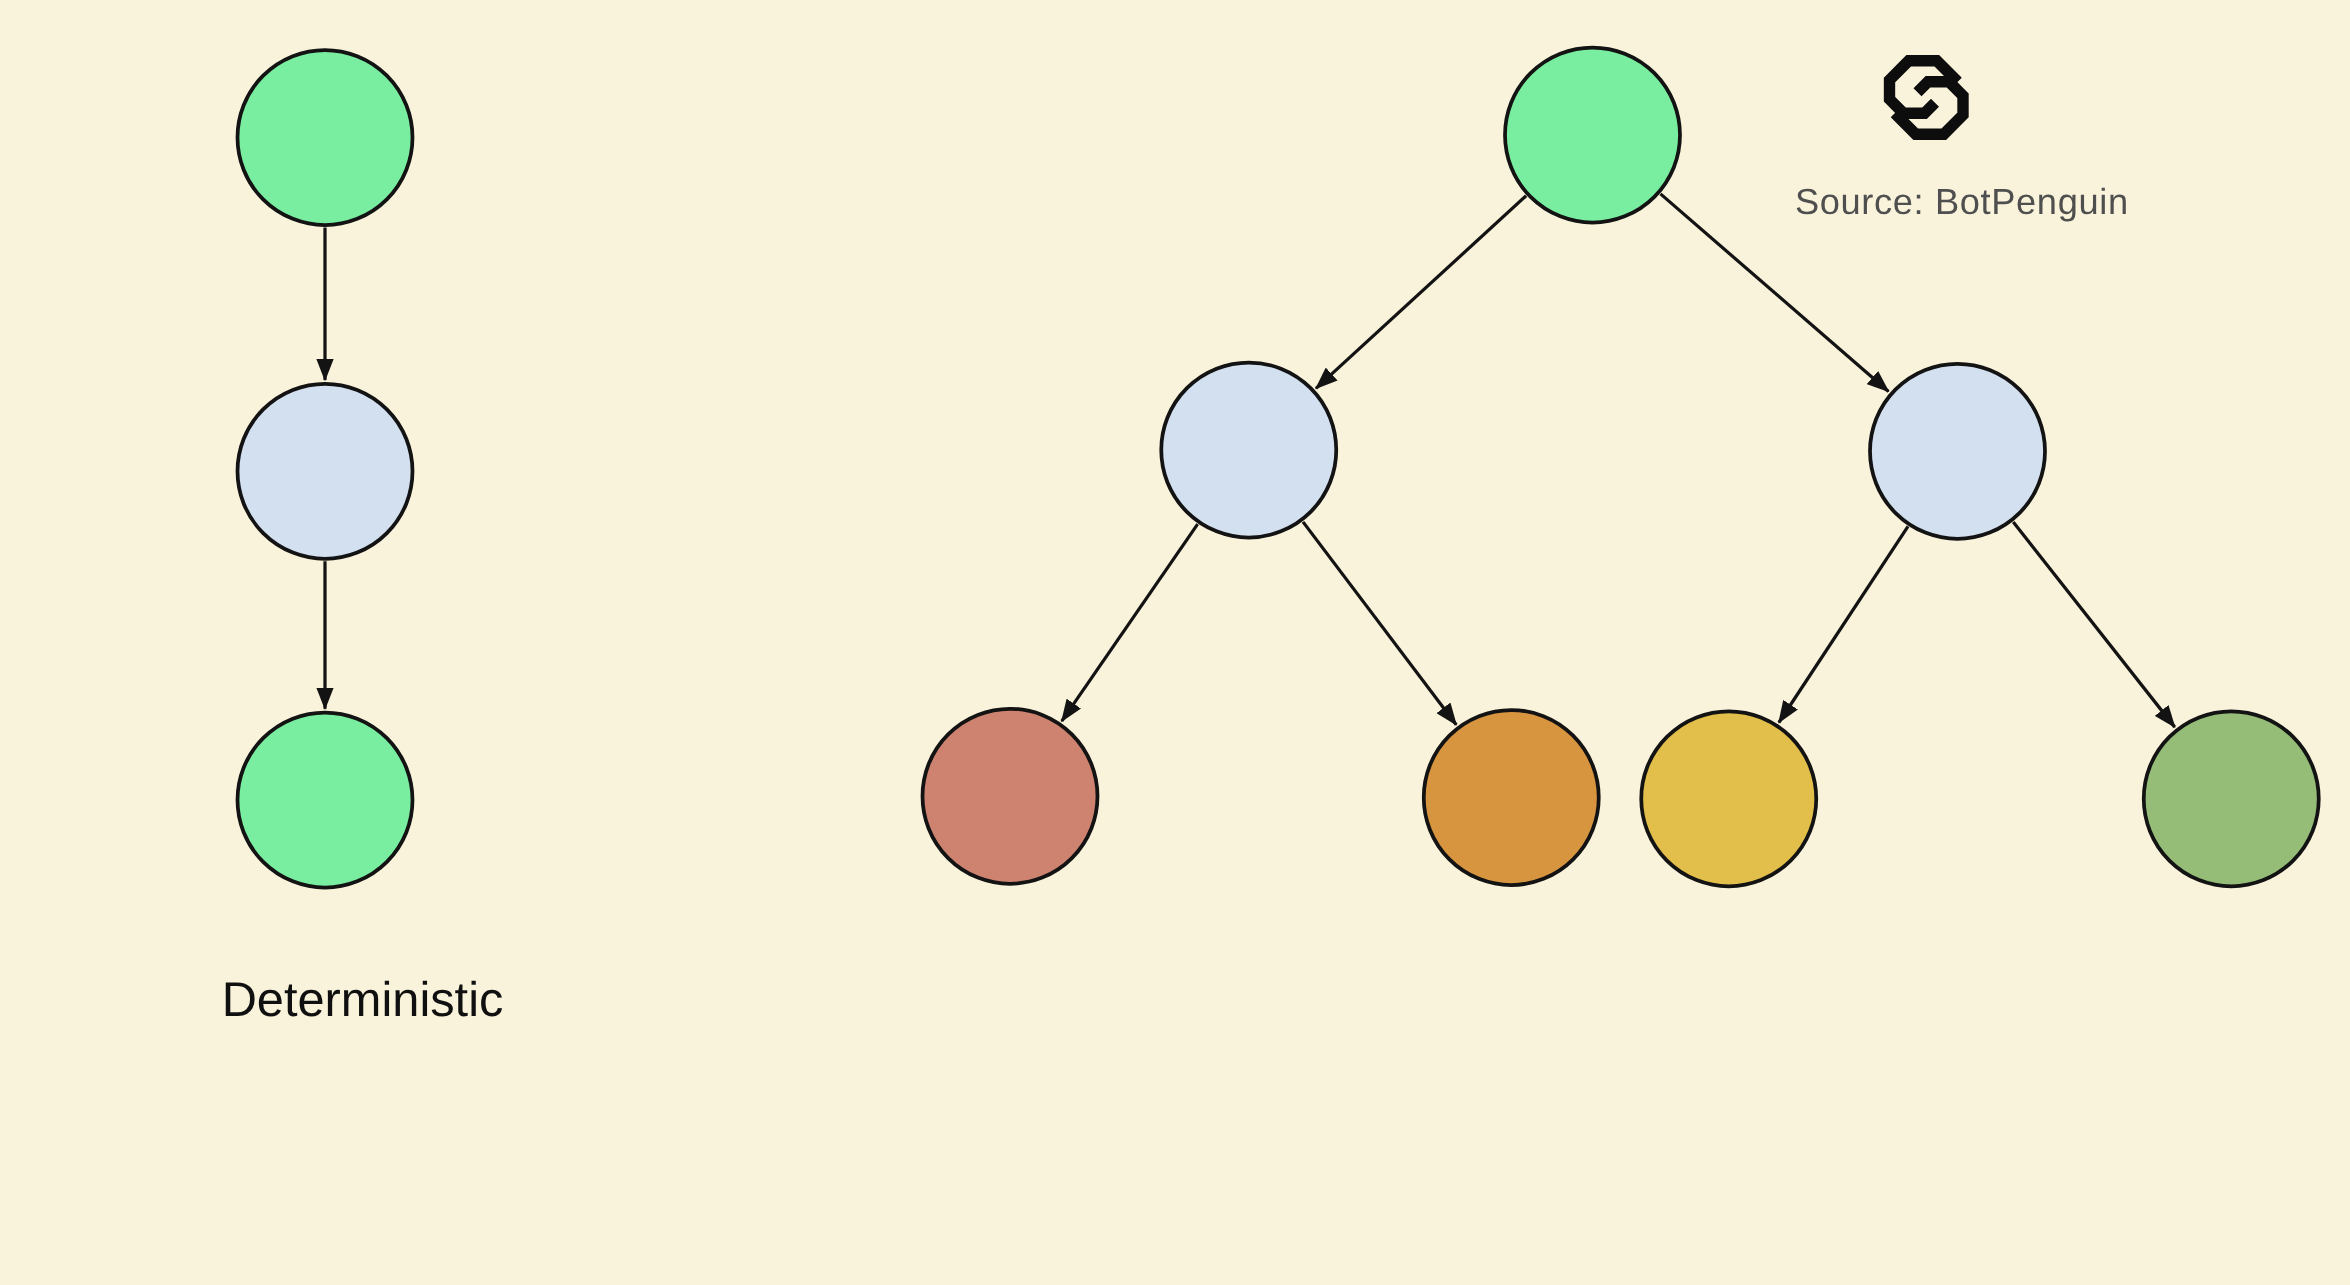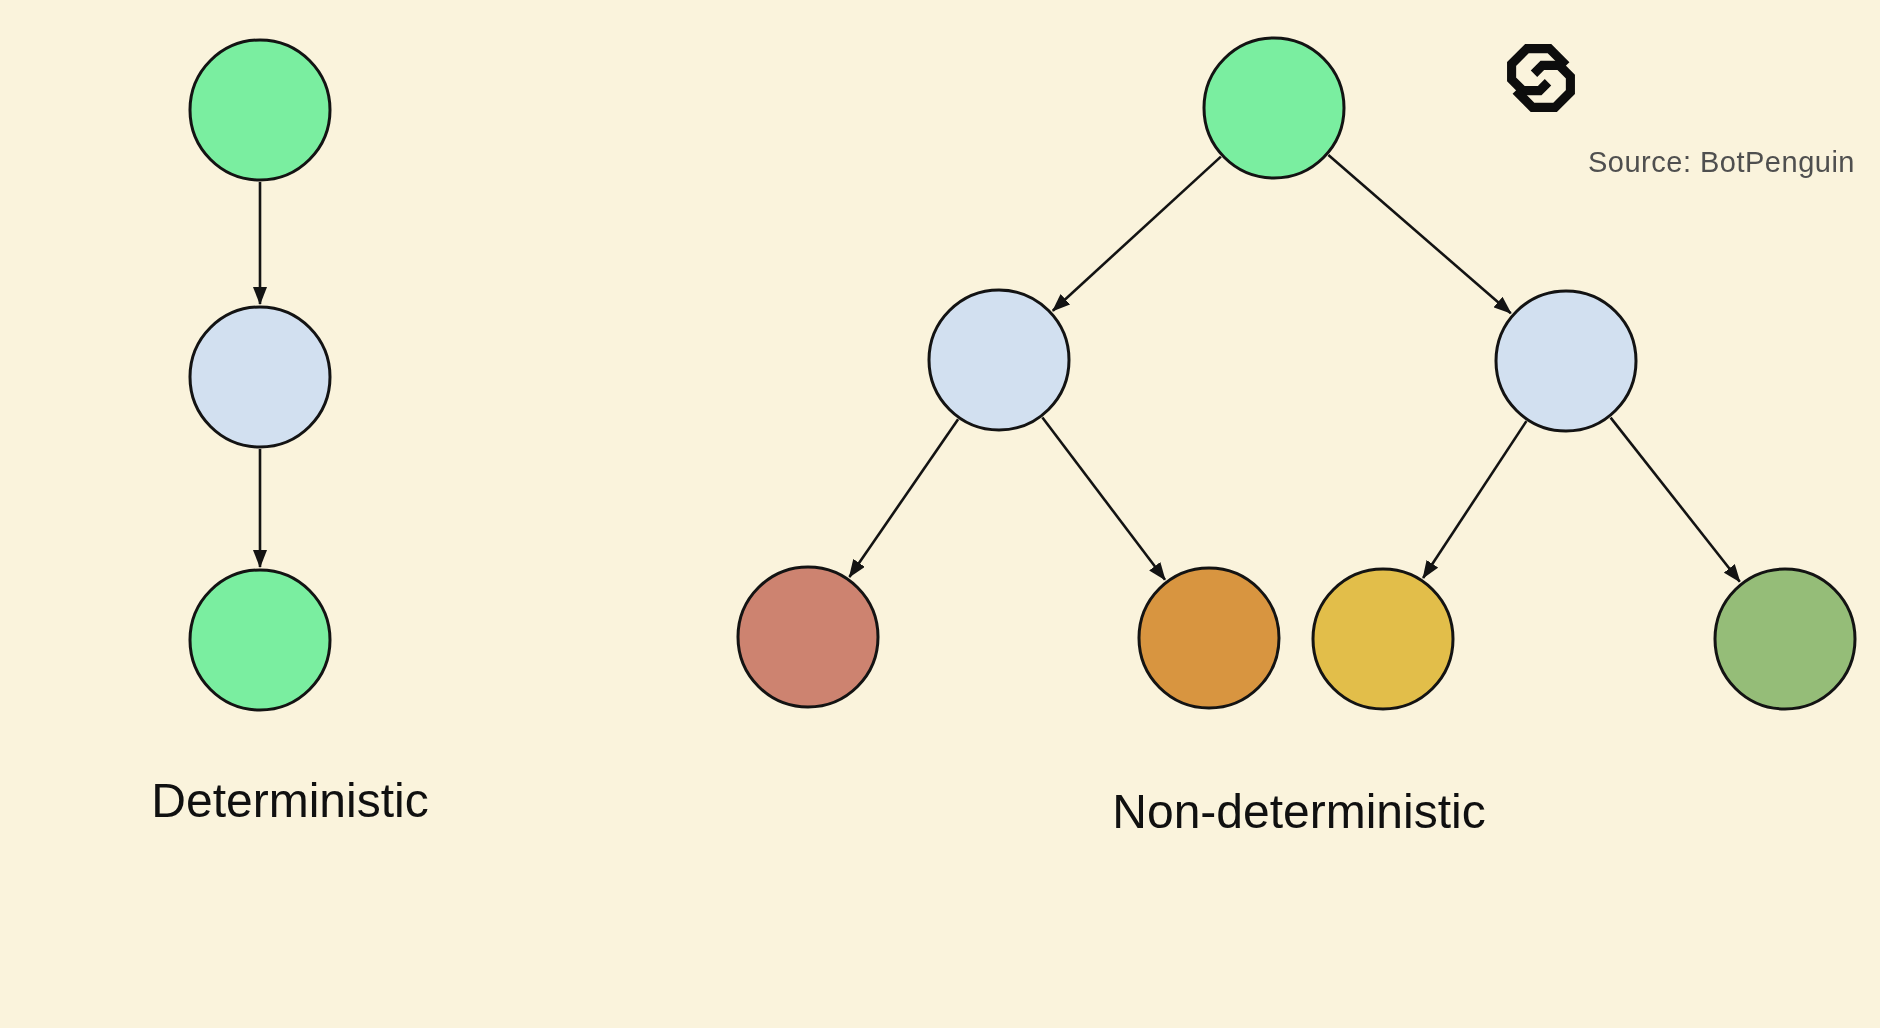--- a/index.html
+++ b/index.html
@@ -11,21 +11,21 @@
     background:#faf3dc;
   }
   .diagram-svg{position:absolute;left:0;top:0;width:1880px;height:1028px;}
   .diagram-svg .edge{stroke:#131313;stroke-width:2.6;fill:none;}
   .diagram-svg .node{stroke:#131313;stroke-width:3;}
 
   .caption{
     position:absolute;
     text-align:center;
     color:#101010;
-    font-size:48px;
+    font-size:39px;
     line-height:73px;
     letter-spacing:0;
     white-space:nowrap;
   }
   .caption-left{left:0;top:764px;width:580px;}
   .caption-right{left:744px;top:775px;width:1110px;}
 
   .logo-icon{position:absolute;left:1506px;top:34px;width:70px;height:88px;}
   .logo-icon path{stroke:#0d0d0d;stroke-width:13;fill:none;stroke-linejoin:miter;stroke-linecap:butt;}
 
@@ -34,21 +34,21 @@
     font-size:62px;line-height:1;font-weight:bold;
     letter-spacing:-3px;color:#0d0d0d;white-space:nowrap;
   }
   .gi{position:relative;display:inline-block;}
   .gi::before{
     content:"";position:absolute;
     left:3px;top:5px;width:10px;height:10px;
     background:var(--dot,#69e79e);
   }
   .source-line{
-    position:absolute;left:1588px;top:146px;
+    position:absolute;left:1436px;top:146px;
     font-size:29px;color:#4f4f4f;letter-spacing:0.5px;white-space:nowrap;
   }
 </style>
 </head>
 <body>
 
 <div class="stage" style="background: rgb(250, 243, 220); --dot: #69e79e;">
 
   <svg class="diagram-svg" viewBox="0 0 1880 1028" xmlns="http://www.w3.org/2000/svg">
     <defs>
@@ -78,21 +78,20 @@
         <circle cx="1383" cy="639" r="70" fill="#e2be4a" class="node" stroke="#131313"></circle>
         <circle cx="1785" cy="639" r="70" fill="#95bd78" class="node" stroke="#131313"></circle>
       </g>
   </svg>
 
   <div class="caption caption-left">
     <div>Deterministic</div>
   </div>
 
   <div class="caption caption-right">
-    <div>Non-deterministic</div>
   </div>
 
   <svg class="logo-icon" viewBox="0 0 100 100" xmlns="http://www.w3.org/2000/svg">
     <path d="M86 32 L62 8 L30 8 L8 30 L8 52 L24 68 L48 68 L60 56"></path>
     <path d="M14 68 L38 92 L70 92 L92 70 L92 48 L76 32 L52 32 L40 44"></path>
   </svg>
 
 
   <div class="source-line">Source: BotPenguin</div>
 

